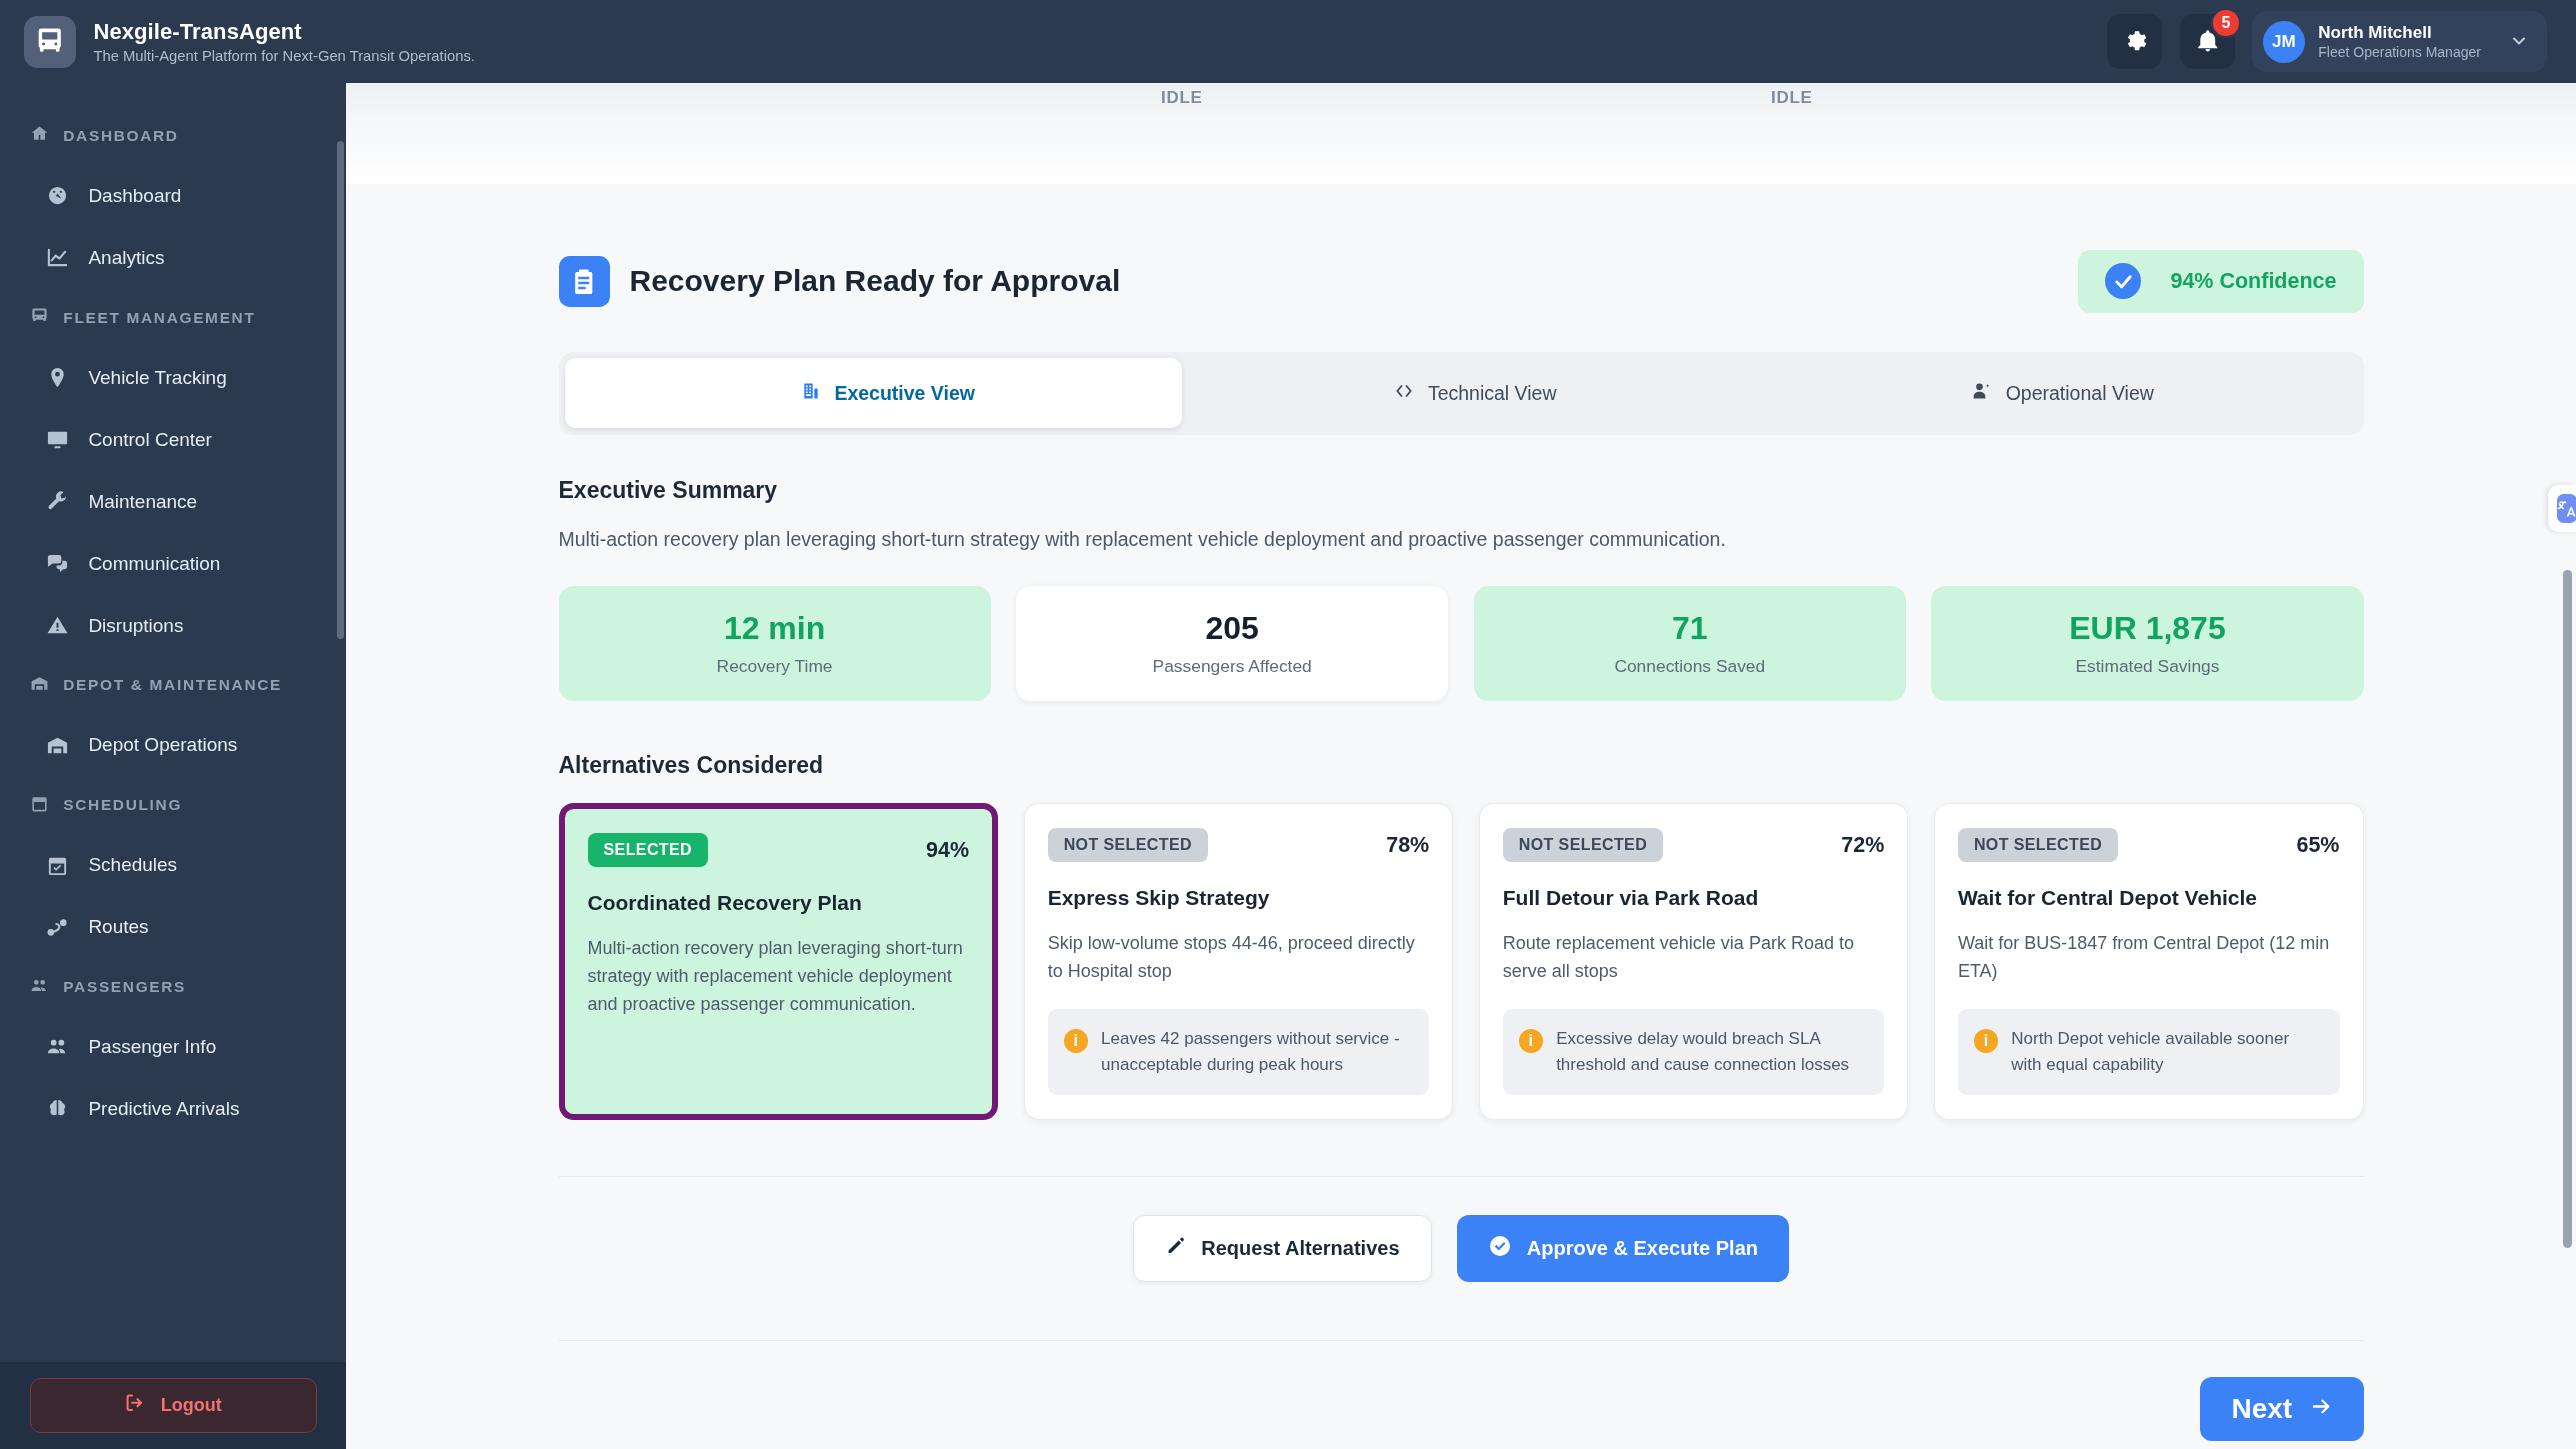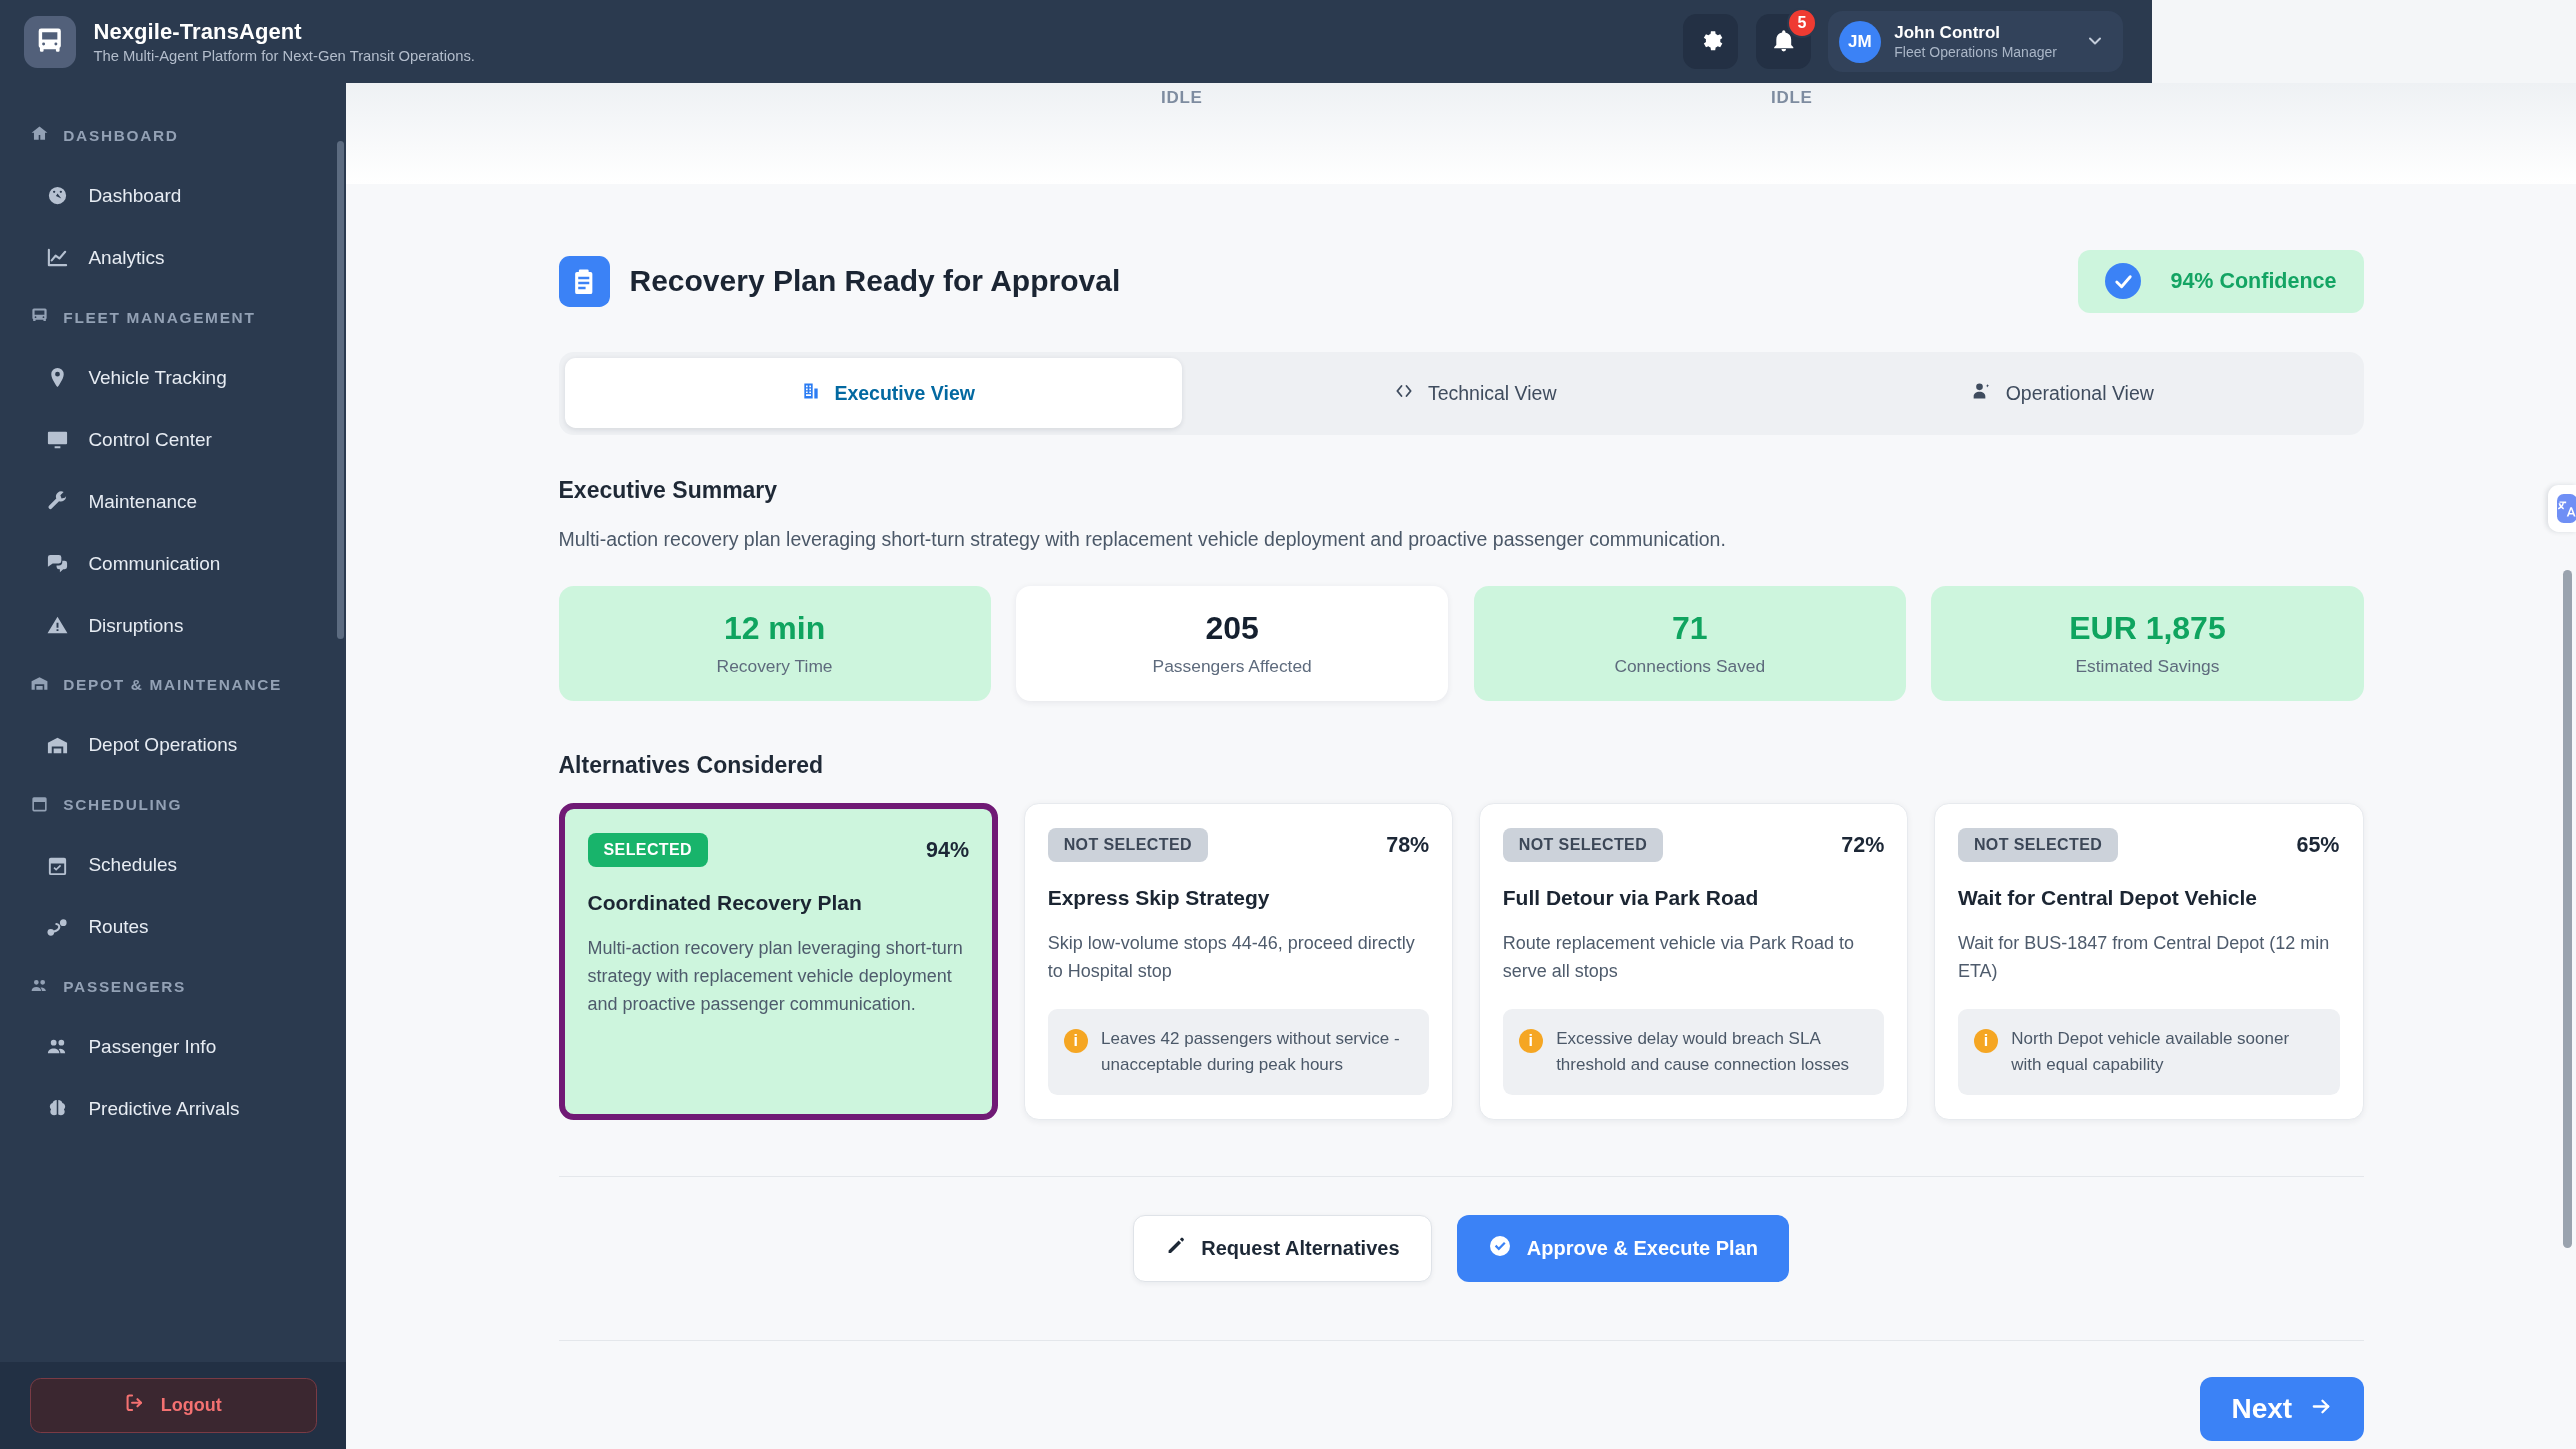--- a/index.html
+++ b/index.html
@@ -6,21 +6,21 @@
   html, body {
     width: 2576px; height: 1449px;
     font-family: "Liberation Sans", sans-serif;
     background: #f4f6f8;
     overflow: hidden;
   }
 
   
   .topbar {
     position: absolute; top: 0; left: 0;
-    width: 2152px; height: 83px;
+    width: 2576px; height: 83px;
     background: #2b3a4f;
     display: flex; align-items: center;
     padding: 0 29.5px 0 24px;
     z-index: 40;
   }
   .brand { display: flex; align-items: center; gap: 17.4px; }
   .brand-logo {
     width: 52px; height: 52px; border-radius: 13.4px;
     background: #52607a;
     display: flex; align-items: center; justify-content: center;
@@ -268,21 +268,21 @@
       <span>
         <svg width="25.5" height="25.5" viewBox="0 0 24 24" fill="#ffffff">
           <path d="M12 22a2.2 2.2 0 0 0 2.2-2.2H9.8A2.2 2.2 0 0 0 12 22zm7-6v-5a7 7 0 0 0-5.5-6.8V3.5a1.5 1.5 0 0 0-3 0v.7A7 7 0 0 0 5 11v5l-2 2v1h18v-1l-2-2z"></path>
         </svg>
       </span>
       <div class="badge">5</div>
     </div>
     <div class="user-chip">
       <div class="avatar">JM</div>
       <div class="user-meta">
-        <div class="user-name">John Control</div>
+        <div class="user-name">North Mitchell</div>
         <div class="user-role">Fleet Operations Manager</div>
       </div>
       <span class="chev">
         <svg width="20" height="20" viewBox="0 0 24 24" fill="none" stroke="#c3ccda" stroke-width="2.4" stroke-linecap="round" stroke-linejoin="round">
           <polyline points="6 9 12 15 18 9"></polyline>
         </svg>
       </span>
     </div>
   </div>
 </div>

